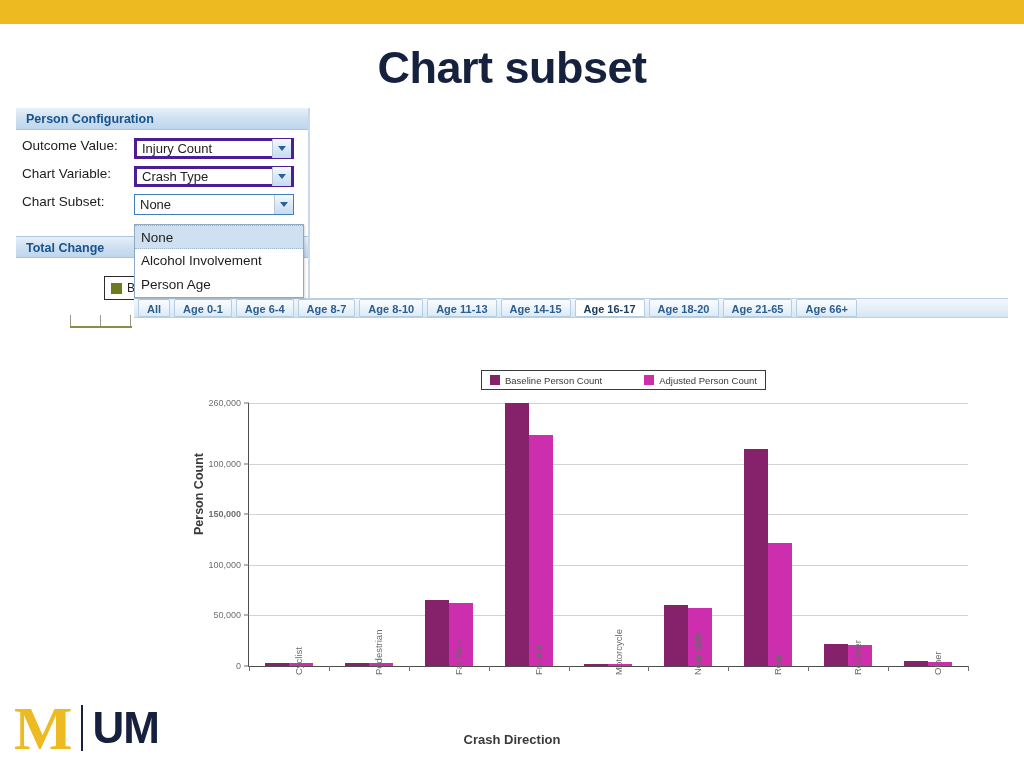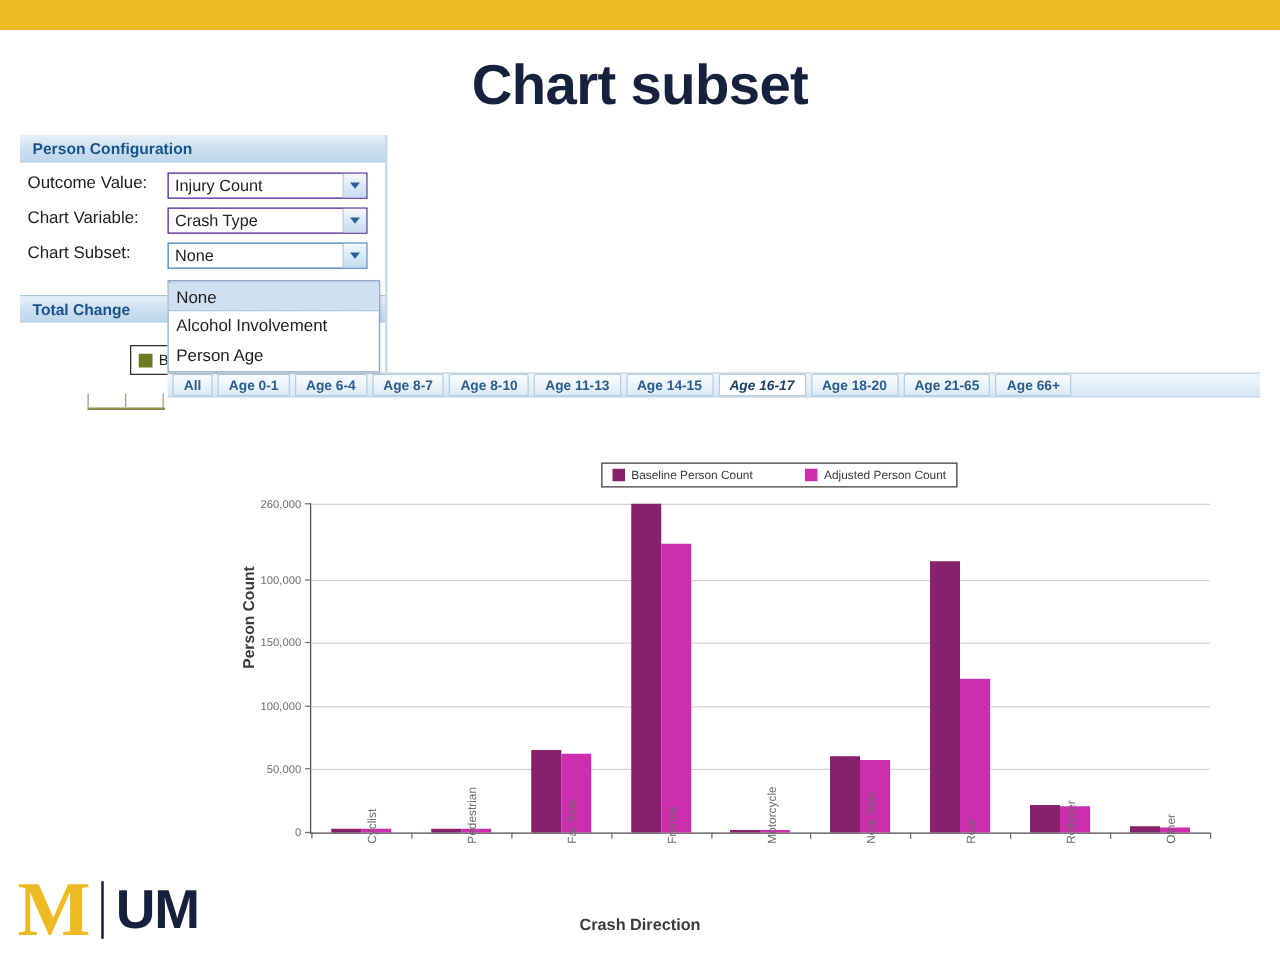--- a/index.html
+++ b/index.html
@@ -68,21 +68,21 @@
   .form-label {
     width: 112px;
     font-size: 13.5px;
     color: #1d1d1d;
   }
   .select-box {
     position: relative;
     width: 160px;
     height: 21px;
     background: #ffffff;
-    border: 1px solid #4c1d95;
+    border: 3px solid #4c1d95;
     box-sizing: border-box;
     display: flex;
     align-items: center;
   }
   .select-box.focused {
     border: 1px solid #3f7fc1;
   }
   .select-value {
     font-size: 13px;
     color: #222;
@@ -225,21 +225,20 @@
     background: linear-gradient(to bottom, #fbfdfe 0%, #eaf3fb 55%, #dceaf6 100%);
     border: 1px solid #b5cde3;
     border-radius: 2px 2px 0 0;
     box-sizing: border-box;
     white-space: nowrap;
   }
   .tab.active {
     background: #ffffff;
     color: #1b3f63;
     border-color: #b5cde3;
-    font-style: italic;
   }
 
   
   .strip-end {
     flex: 1;
   }
 
   
   .chart-wrap {
     position: absolute;
@@ -487,21 +486,21 @@
   <div class="plot" id="plot">
       <div class="ytick-label" style="top: 263px;">0</div>
       <div class="ytick-mark" style="top: 263px;"></div>
       <div class="gridline" style="top: 212.423px;"></div>
       <div class="ytick-label" style="top: 212.423px;">50,000</div>
       <div class="ytick-mark" style="top: 212.423px;"></div>
       <div class="gridline" style="top: 161.846px;"></div>
       <div class="ytick-label" style="top: 161.846px;">100,000</div>
       <div class="ytick-mark" style="top: 161.846px;"></div>
       <div class="gridline" style="top: 111.269px;"></div>
-      <div class="ytick-label" style="top: 111.269px;">150,000</div>
+      <div class="ytick-label" style="top: 111.269px; font-weight: bold;">150,000</div>
       <div class="ytick-mark" style="top: 111.269px;"></div>
       <div class="gridline" style="top: 60.6923px;"></div>
       <div class="ytick-label" style="top: 60.6923px;">100,000</div>
       <div class="ytick-mark" style="top: 60.6923px;"></div>
       <div class="gridline" style="top: 0px;"></div>
       <div class="ytick-label" style="top: 0px;">260,000</div>
       <div class="ytick-mark" style="top: 0px;"></div>
       <div class="bar-group" style="left: 0px; width: 79.8889px; height: 263px;">
         <div class="bar baseline" style="height: 3.03462px; background: rgb(134, 33, 107);"></div>
         <div class="bar adjusted" style="height: 2.83231px; background: rgb(204, 46, 173);"></div>

